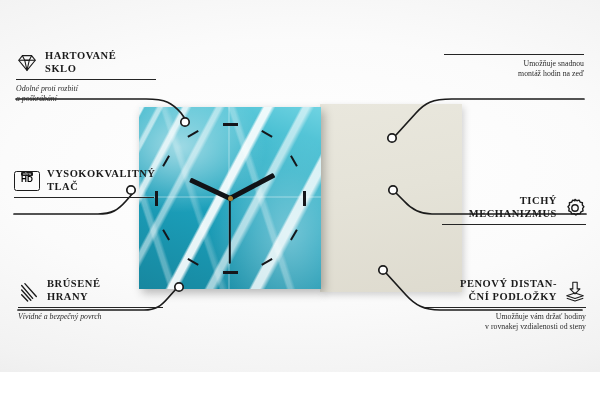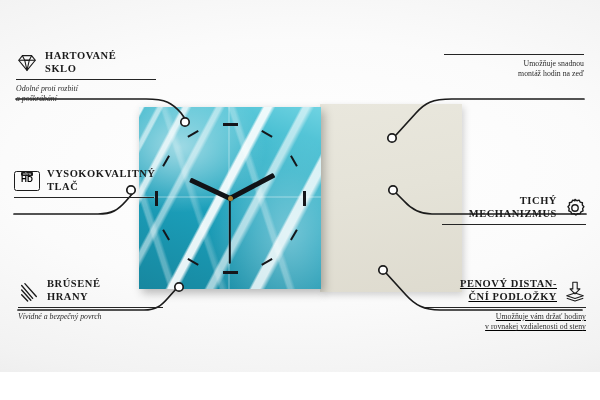--- a/index.html
+++ b/index.html
@@ -205,21 +205,21 @@
       <span class="ico">
         <svg viewBox="0 0 24 24" fill="none" stroke="currentColor" stroke-width="1.5" stroke-linejoin="round">
           <path d="M12 2.6 l2.1 1.5 2.4-.7 1.2 2.2 2.4.7-.1 2.5 1.7 1.8-1.4 2.1.5 2.4-2.3 1-1 2.3-2.5-.3-2 1.5-2-1.5-2.5.3-1-2.3-2.3-1 .5-2.4-1.4-2.1 1.7-1.8-.1-2.5 2.4-.7 1.2-2.2 2.4.7z"></path>
           <circle cx="12" cy="12" r="3.5"></circle>
         </svg>
       </span>
     </div>
     <div class="co-rule"></div>
   </div>
 
-  <div class="callout right" style="left:424px;top:278px;width:162px;text-decoration:underline;">
+  <div class="callout right" style="left:424px;top:278px;width:162px;">
     <div class="co-head">
       <span class="co-title">
         <span>PENOVÝ DISTAN-</span><br>
         <span>ČNÍ PODLOŽKY</span>
       </span>
       <span class="ico">
         <svg viewBox="0 0 24 24" fill="none" stroke="currentColor" stroke-width="1.2" stroke-linejoin="round">
           <path d="M9.6 2.5 h4.8 v7.2 h3 L12 15.2 L6.6 9.7 h3 z"></path>
           <path d="M3 17.2 L12 14.2 L21 17.2 L12 20.2 z"></path>
           <path d="M3 20 L12 23 L21 20"></path>

